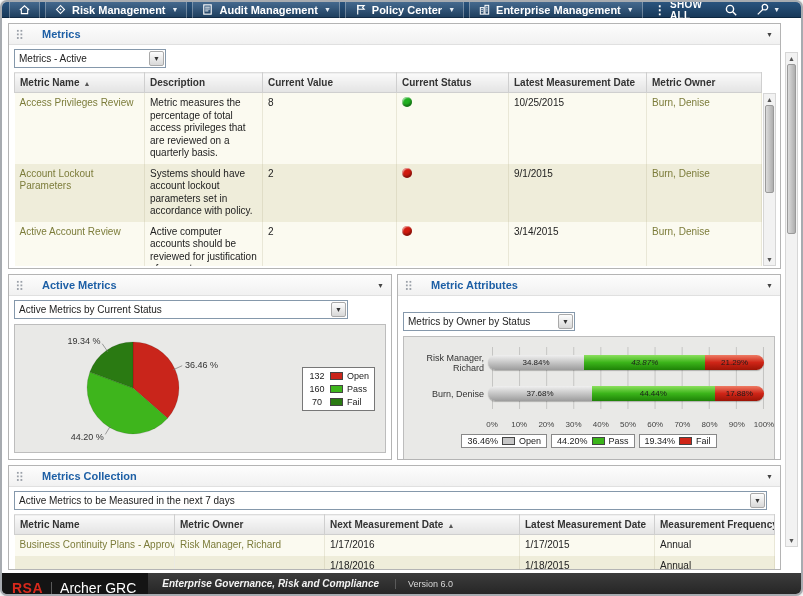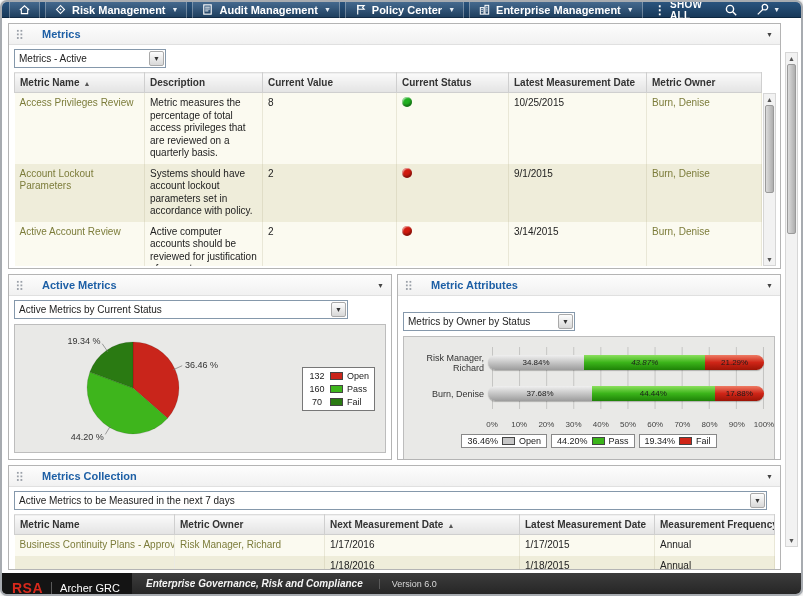--- a/index.html
+++ b/index.html
@@ -75,21 +75,21 @@
   .bar-xaxis { position:relative; margin-left:88px; margin-right:10px; height:12px; }
   .bar-xaxis span { position:absolute; transform:translateX(-50%); font-size:8px; color:#444; top:1px; }
   .bar-legend { display:flex; justify-content:center; gap:4px; margin-top:3px; }
   .bl-item { display:flex; align-items:center; gap:4px; background:#fff; border:1px solid #888; padding:1px 5px; font-size:9px; }
 
   
   .footer { height:21px; flex:none; background:linear-gradient(#3c3c3c,#262626); display:flex; align-items:center; color:#f0f0f0; }
   .footer-left { height:100%; background:#141414; display:flex; align-items:center; gap:8px; padding:8px 12px 0 10px; }
   .rsa-logo { color:#d8291c; font-weight:bold; font-size:14px; letter-spacing:.5px; }
   .f-div { width:1px; height:12px; background:#5a5a5a; }
-  .f-product { font-size:11px; color:#fff;text-align:right; }
+  .f-product { font-size:14px; color:#fff;text-align:right; }
   .f-tagline { margin-left:14px; font-size:10px; font-weight:bold; font-style:italic; color:#f4f4f4; }
   .f-version { margin-left:16px; padding-left:12px; border-left:1px solid #5a5a5a; font-size:9px; color:#d8d8d8; }
 
   svg.nav-ic { display:block; }
   text { font-family:"Liberation Sans",sans-serif; }
 </style>
 </head>
 <body>
 
 <div class="window">

